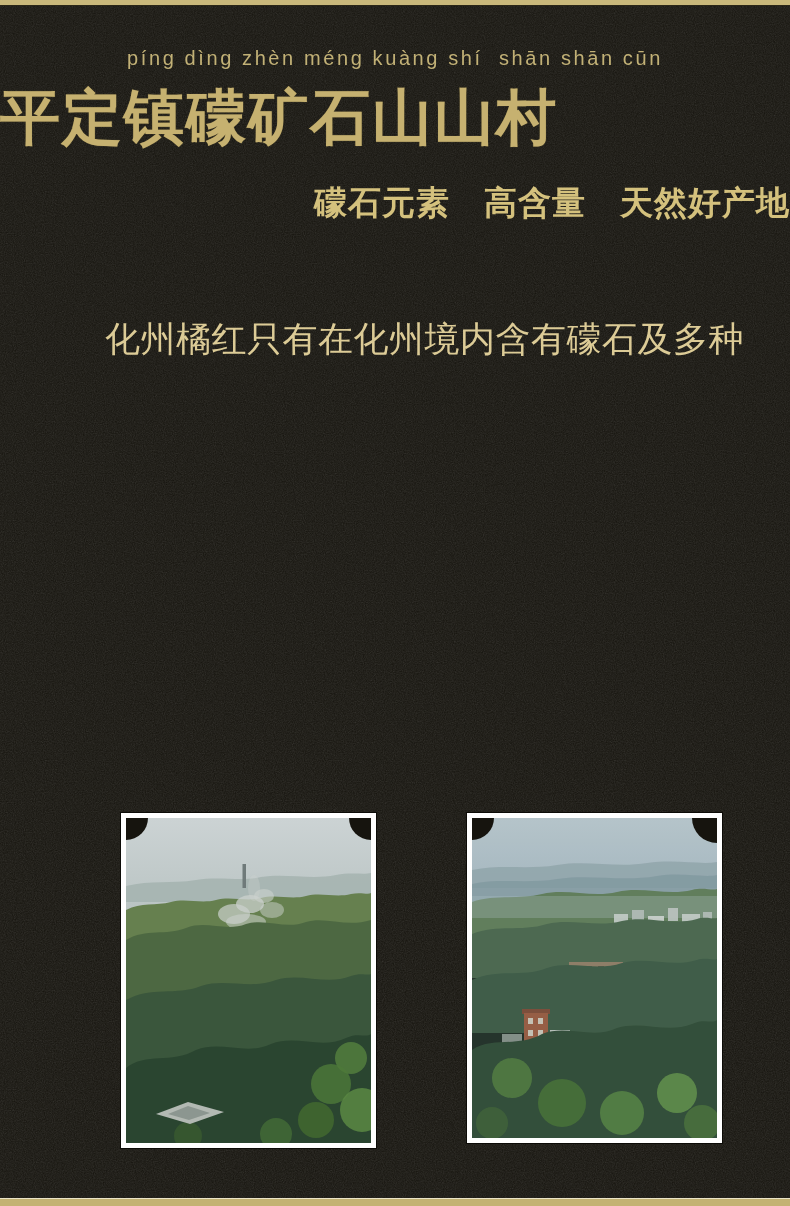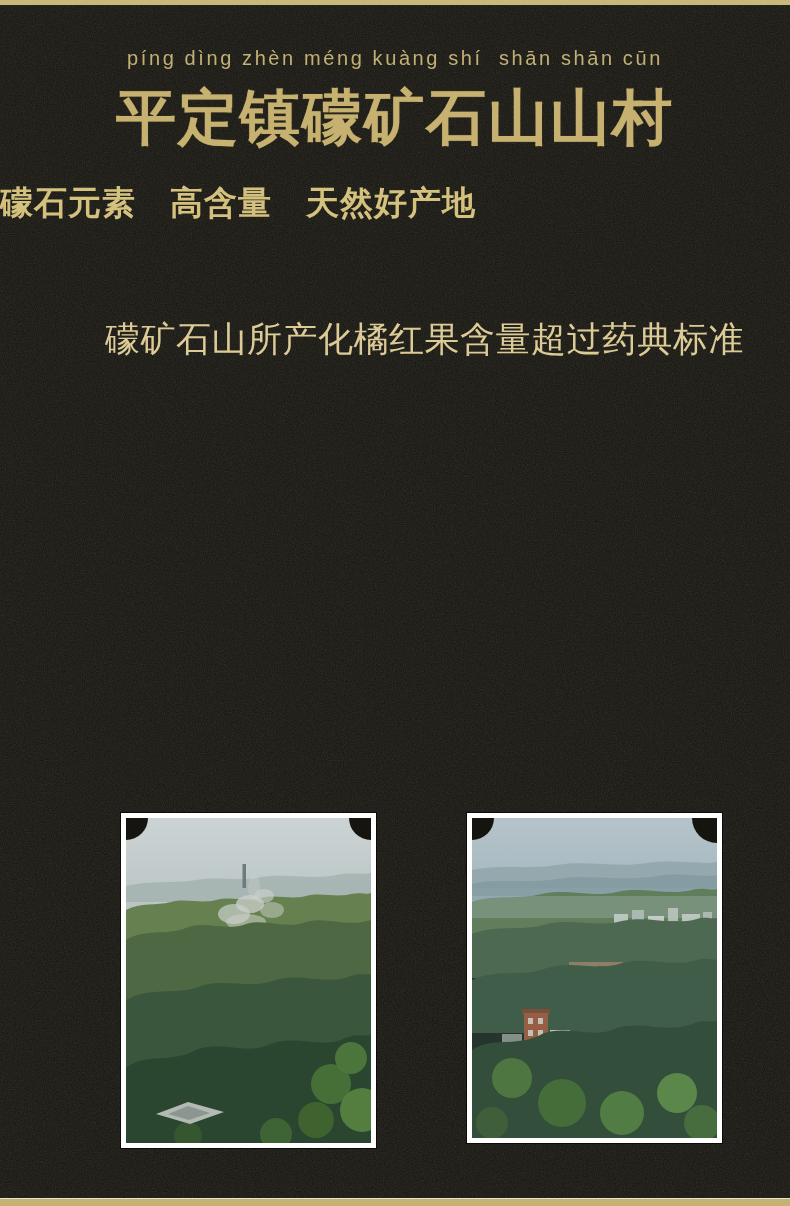--- a/index.html
+++ b/index.html
@@ -15,27 +15,27 @@
   .top-bar   { top:0; left:0; width:790px; height:5px; background:#c9b87b; border-bottom:1px solid #2a2617; }
   .bottom-bar{ top:1198px; left:0; width:790px; height:8px; background:#c3b273; border-top:1px solid #ebe4c6; }
 
   .pinyin {
     top:47px; left:0; width:790px; text-align:center;
     font-family:"Liberation Sans", sans-serif;
     font-size:20px; letter-spacing:2.6px; color:#c2b176;
     white-space:pre;
   }
   .main-title {
-    top:78px; left:0; width:790px; text-align:center;
+    top:78px; left:0; width:790px; 
     font-size:60px; font-weight:bold; letter-spacing:2px;
     color:#c6b170; white-space:pre;
     text-shadow:0 0 1px #7a6c3e;
   }
   .subtitle {
-    top:181px; left:0; width:790px; text-align:left;
+    top:181px; left:0; width:790px; text-align:right;
     font-family:"Liberation Sans", sans-serif;
     font-size:33px; font-weight:bold; letter-spacing:1px;
     color:#d4c17d; white-space:pre;
   }
 
   .paragraph { top:304px; left:105px; width:650px; }
   .para-line {
     font-size:35px; line-height:70px; color:#dccb96;
     white-space:pre; letter-spacing:0.5px;
   }
@@ -70,21 +70,21 @@
 
   <div class="layer top-bar"></div>
 
   <div class="layer pinyin">píng dìng zhèn méng kuàng shí  shān shān cūn</div>
 
   <h1 class="layer main-title" style="margin:0">平定镇礞矿石山山村</h1>
 
   <div class="layer subtitle">礞石元素　高含量　天然好产地</div>
 
   <div class="layer paragraph">
-    <div class="para-line">礞矿石山所产化橘红果含量超过药典标准</div>
+    <div class="para-line">化州橘红只有在化州境内含有礞石及多种</div>
   </div>
 
   <figure class="photo-frame left-photo" style="margin:0" aria-label="森林山谷远景：薄雾天空、烟柱与远处烟囱，前景灰顶房屋">
     <svg viewBox="0 0 245 325" preserveAspectRatio="none">
       <defs>
         <linearGradient id="sky1" x1="0" y1="0" x2="0" y2="1">
           <stop offset="0" stop-color="#ccd3d4"></stop>
             <stop offset="1" stop-color="#b6c1c0"></stop>
         </linearGradient>
       </defs>

